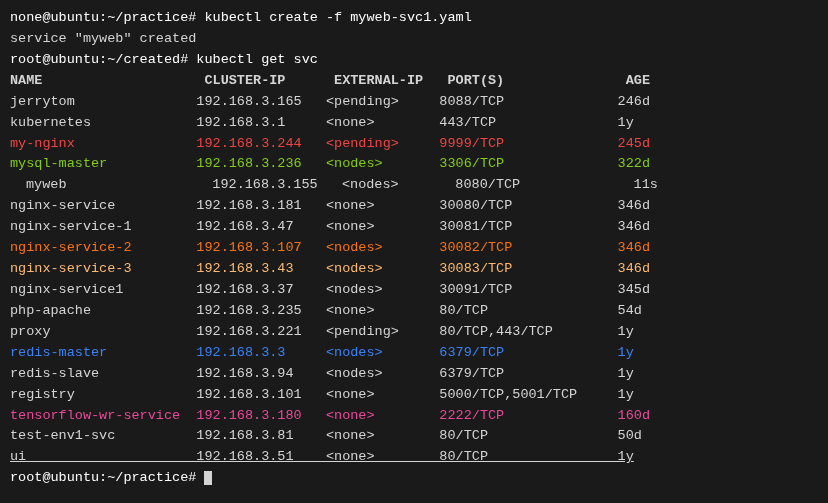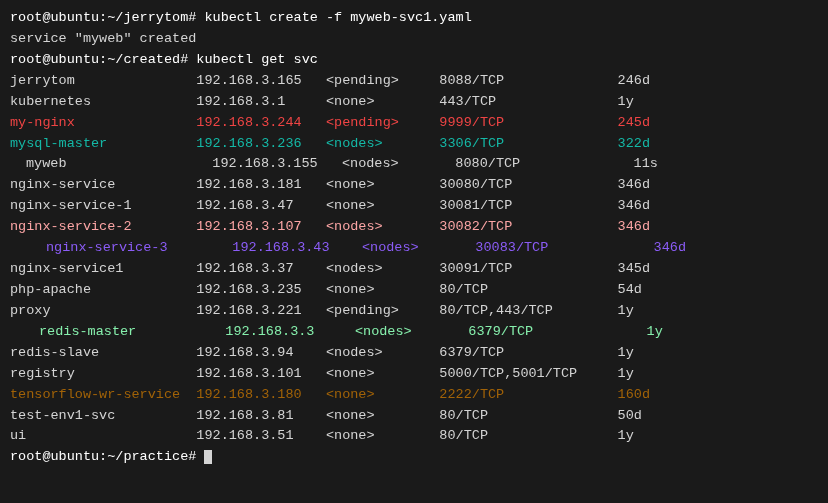--- a/index.html
+++ b/index.html
@@ -37,40 +37,41 @@
       width: 8px;
       height: 14px;
       vertical-align: text-bottom;
     }
   </style>
 </head>
 <body>
 
 <div class="terminal">
   <div id="terminal-content">
-      <div class="line"><span style="color:#ffffff;">root@ubuntu:~/jerrytom# kubectl create -f myweb-svc1.yaml</span></div>
+      <div class="line"><span style="color:#ffffff;">none@ubuntu:~/practice# kubectl create -f myweb-svc1.yaml</span></div>
       <div class="line"><span style="color:#d4d4d4;">service "myweb" created</span></div>
       <div class="line"><span style="color:#ffffff;">root@ubuntu:~/created# kubectl get svc</span></div>
+      <div class="line"><span style="color:#d4d4d4;font-weight:bold;">NAME                    CLUSTER-IP      EXTERNAL-IP   PORT(S)               AGE</span></div>
       <div class="line"><span style="color:#d4d4d4;margin-top:12px;">jerrytom               192.168.3.165   &lt;pending&gt;     8088/TCP              246d</span></div>
       <div class="line"><span style="color:#d4d4d4;">kubernetes             192.168.3.1     &lt;none&gt;        443/TCP               1y</span></div>
       <div class="line"><span style="color:#ef4444;">my-nginx               192.168.3.244   &lt;pending&gt;     9999/TCP              245d</span></div>
-      <div class="line"><span style="color:#14b8a6;">mysql-master           192.168.3.236   &lt;nodes&gt;       3306/TCP              322d</span></div>
+      <div class="line"><span style="color:#84cc16;">mysql-master           192.168.3.236   &lt;nodes&gt;       3306/TCP              322d</span></div>
       <div class="line"><span style="color:#d4d4d4;margin-left:16px;">myweb                  192.168.3.155   &lt;nodes&gt;       8080/TCP              11s</span></div>
       <div class="line"><span style="color:#d4d4d4;">nginx-service          192.168.3.181   &lt;none&gt;        30080/TCP             346d</span></div>
       <div class="line"><span style="color:#d4d4d4;">nginx-service-1        192.168.3.47    &lt;none&gt;        30081/TCP             346d</span></div>
-      <div class="line"><span style="color:#fca5a5;">nginx-service-2        192.168.3.107   &lt;nodes&gt;       30082/TCP             346d</span></div>
-      <div class="line"><span style="color:#8b5cf6;margin-left:36px;">nginx-service-3        192.168.3.43    &lt;nodes&gt;       30083/TCP             346d</span></div>
+      <div class="line"><span style="color:#f97316;">nginx-service-2        192.168.3.107   &lt;nodes&gt;       30082/TCP             346d</span></div>
+      <div class="line"><span style="color:#fdba74;">nginx-service-3        192.168.3.43    &lt;nodes&gt;       30083/TCP             346d</span></div>
       <div class="line"><span style="color:#d4d4d4;">nginx-service1         192.168.3.37    &lt;nodes&gt;       30091/TCP             345d</span></div>
       <div class="line"><span style="color:#d4d4d4;">php-apache             192.168.3.235   &lt;none&gt;        80/TCP                54d</span></div>
       <div class="line"><span style="color:#d4d4d4;">proxy                  192.168.3.221   &lt;pending&gt;     80/TCP,443/TCP        1y</span></div>
-      <div class="line"><span style="color:#86efac;margin-left:29px;">redis-master           192.168.3.3     &lt;nodes&gt;       6379/TCP              1y</span></div>
+      <div class="line"><span style="color:#3b82f6;">redis-master           192.168.3.3     &lt;nodes&gt;       6379/TCP              1y</span></div>
       <div class="line"><span style="color:#d4d4d4;">redis-slave            192.168.3.94    &lt;nodes&gt;       6379/TCP              1y</span></div>
       <div class="line"><span style="color:#d4d4d4;">registry               192.168.3.101   &lt;none&gt;        5000/TCP,5001/TCP     1y</span></div>
-      <div class="line"><span style="color:#a16207;">tensorflow-wr-service  192.168.3.180   &lt;none&gt;        2222/TCP              160d</span></div>
+      <div class="line"><span style="color:#ec4899;">tensorflow-wr-service  192.168.3.180   &lt;none&gt;        2222/TCP              160d</span></div>
       <div class="line"><span style="color:#d4d4d4;">test-env1-svc          192.168.3.81    &lt;none&gt;        80/TCP                50d</span></div>
-      <div class="line"><span style="color:#d4d4d4;">ui                     192.168.3.51    &lt;none&gt;        80/TCP                1y</span></div>
+      <div class="line"><span style="color:#d4d4d4;text-decoration:underline;">ui                     192.168.3.51    &lt;none&gt;        80/TCP                1y</span></div>
       <div class="line"><span style="color:#ffffff;">root@ubuntu:~/practice# </span><span class="cursor"></span></div>
     </div>
   <div class="watermark">
     <div></div>
     <div></div>
   </div>
 </div>
 
 </body></html>

